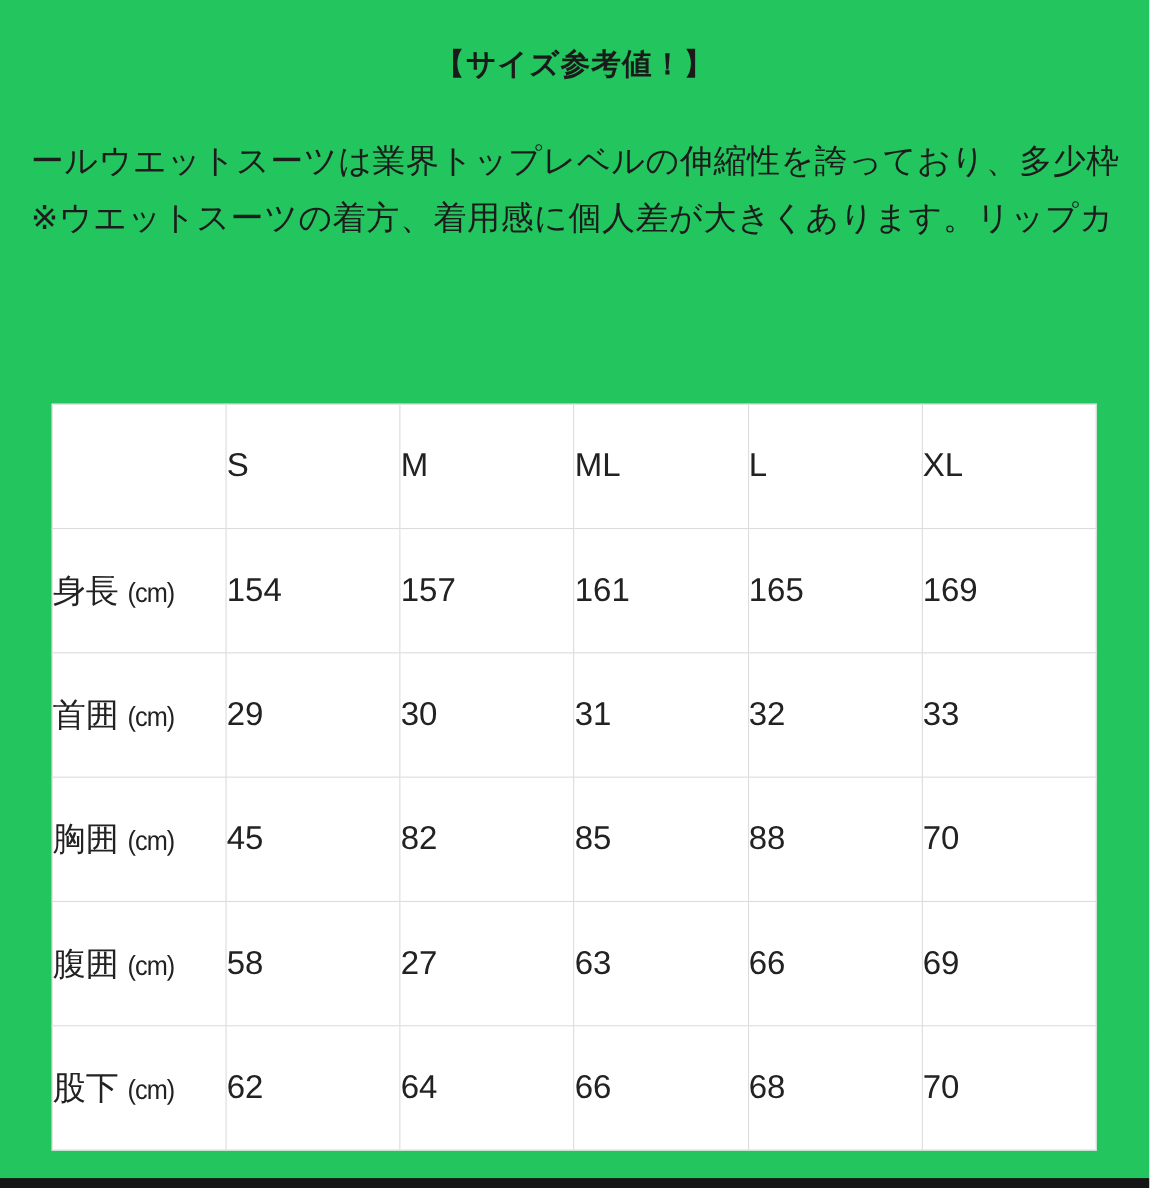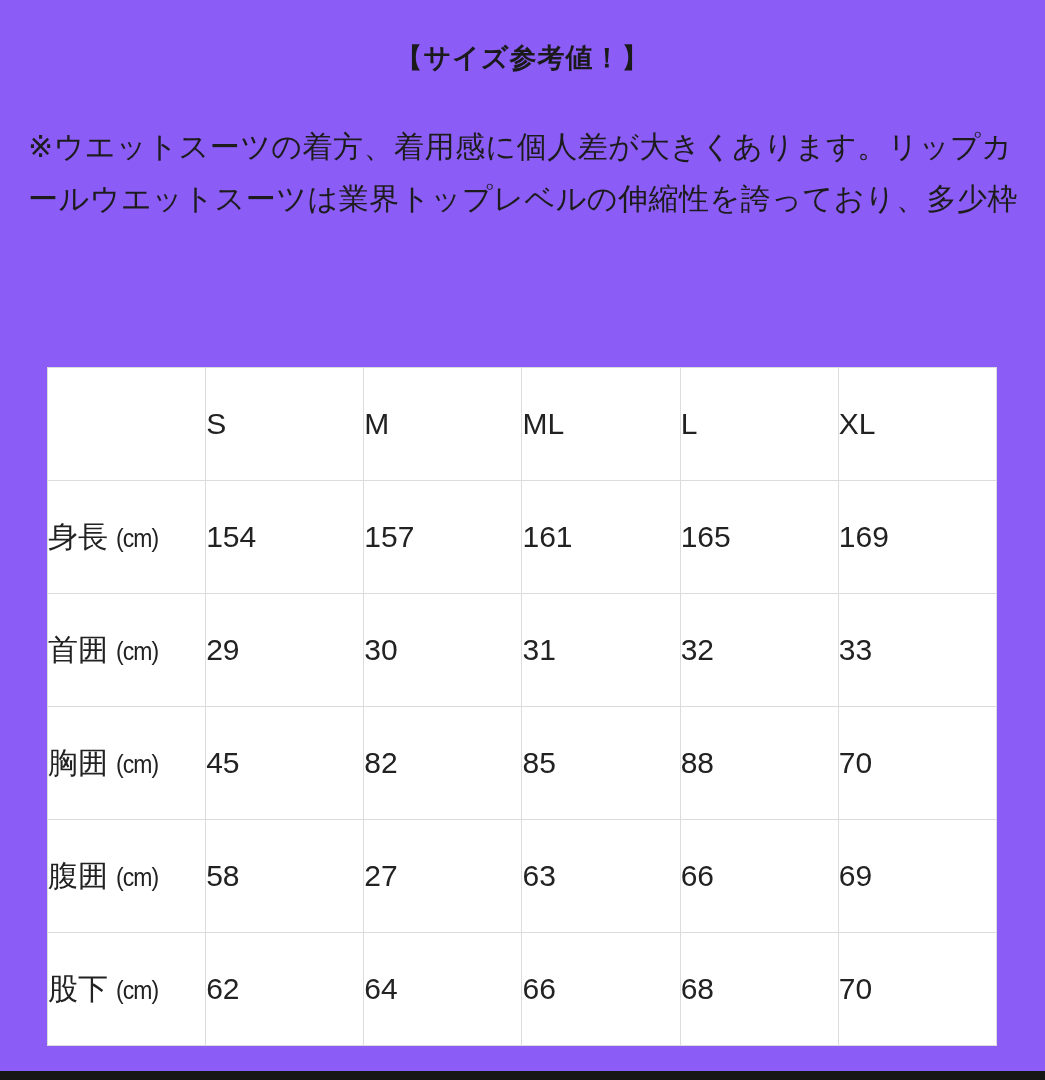--- a/index.html
+++ b/index.html
@@ -1,20 +1,20 @@
 <!DOCTYPE html>
 <html><head>
 <meta charset="utf-8">
 <style>
   html, body { margin: 0; padding: 0; background: #ffffff; }
   #screen {
     position: relative;
     width: 1045px;
     height: 1080px;
-    background: #8b5cf6;
+    background: #22c55e;
     overflow: hidden;
     font-family: "Liberation Sans", "DejaVu Sans", sans-serif;
     color: #1f1f1f;
   }
   .page-title {
     position: absolute;
     top: 40px;
     left: 0;
     width: 100%;
     text-align: center;
@@ -78,22 +78,22 @@
   }
 </style>
 </head>
 <body>
 
 <div id="screen">
 
   <div class="page-title">【サイズ参考値！】</div>
 
   <div class="notice">
+    <div class="notice-line">ールウエットスーツは業界トップレベルの伸縮性を誇っており、多少枠</div>
     <div class="notice-line">※ウエットスーツの着方、着用感に個人差が大きくあります。リップカ</div>
-    <div class="notice-line">ールウエットスーツは業界トップレベルの伸縮性を誇っており、多少枠</div>
   </div>
 
   <table class="size-table">
     <tbody>
       <tr>
         <th class="cell-label"></th>
         <th class="cell-size">S</th>
         <th class="cell-size">M</th>
         <th class="cell-size">ML</th>
         <th class="cell-size">L</th>

